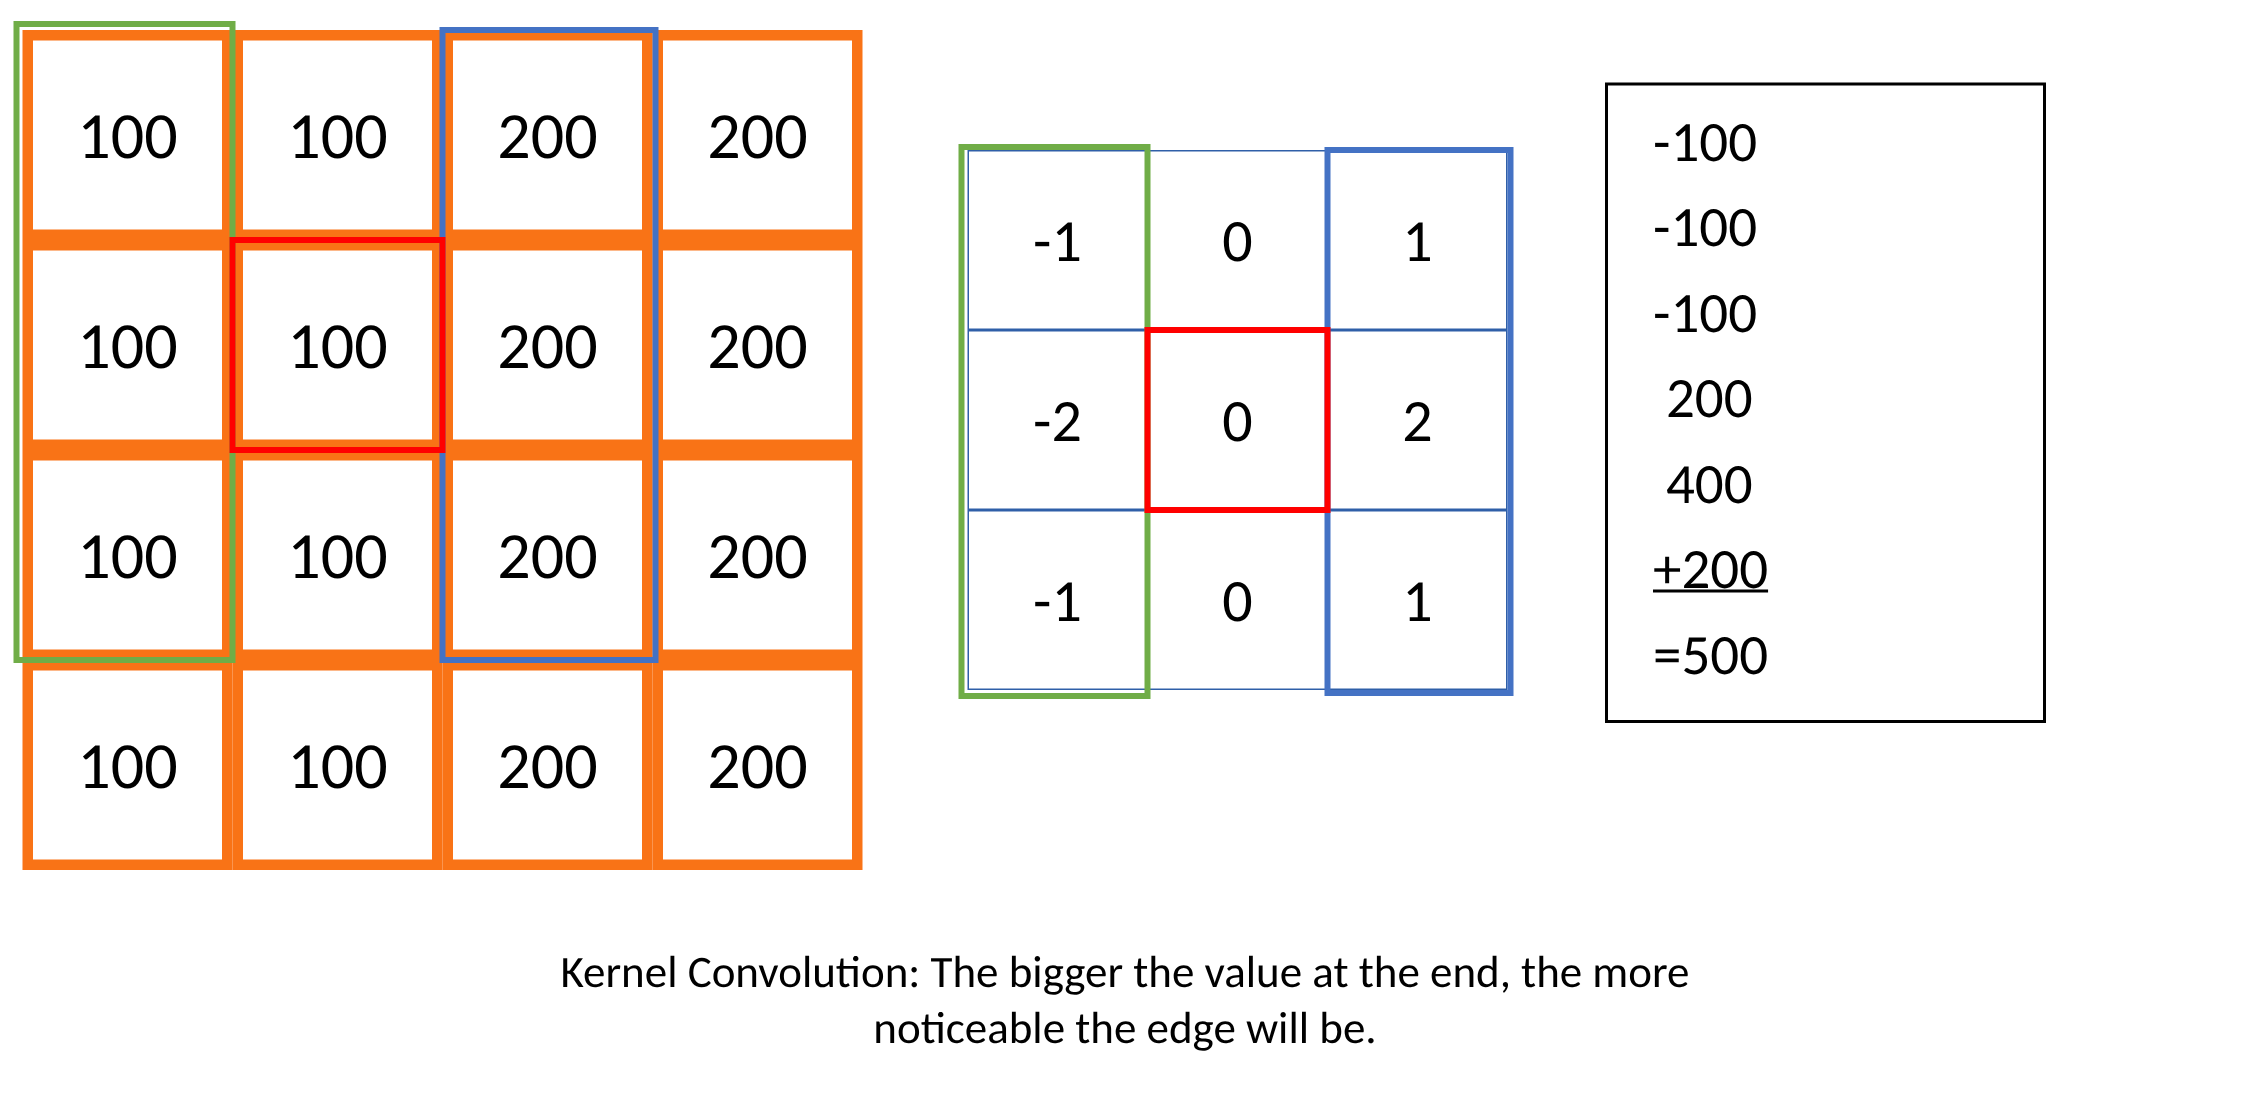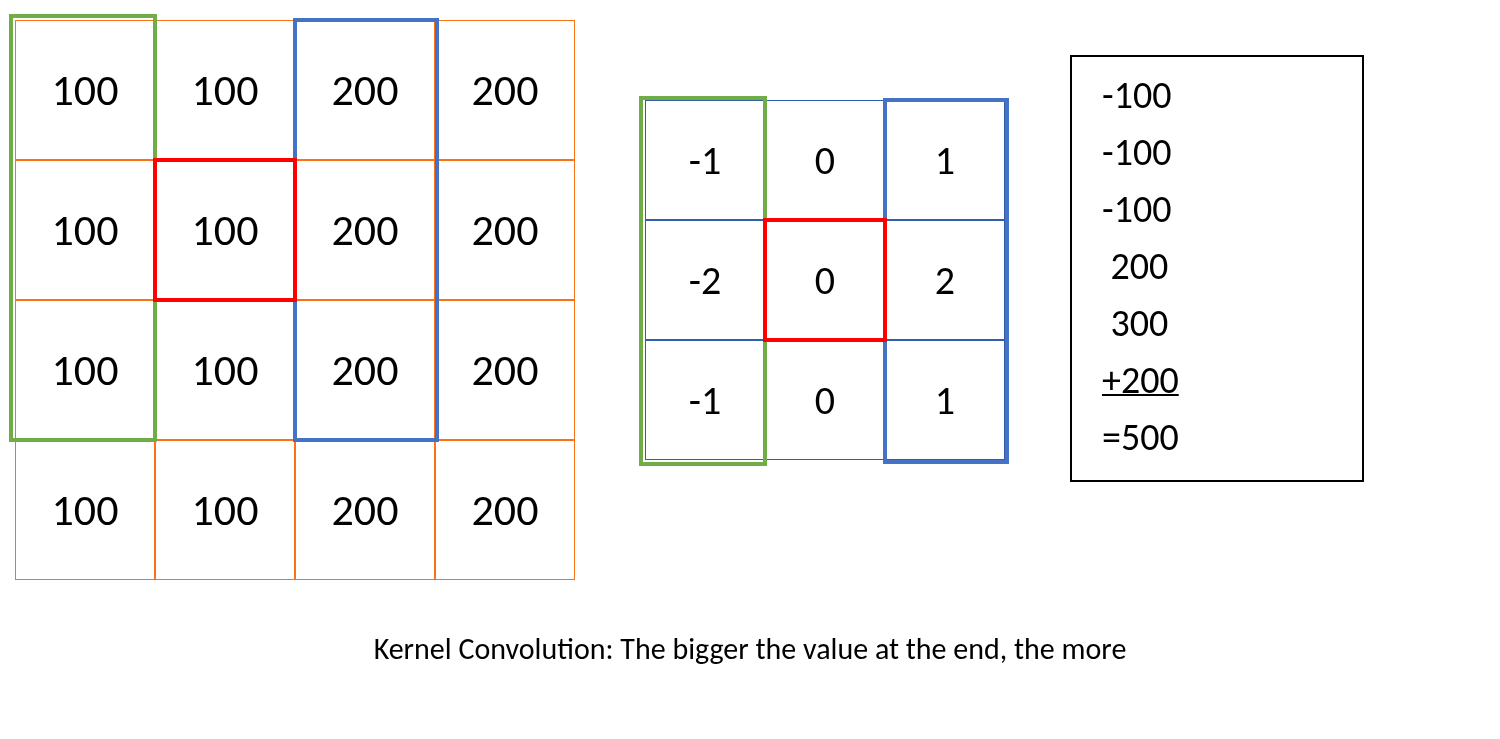--- a/index.html
+++ b/index.html
@@ -22,21 +22,21 @@
     position: absolute;
     left: 15px;
     top: 20px;
     width: 560px;
     height: 560px;
     display: grid;
     grid-template-columns: repeat(4, 1fr);
     grid-template-rows: repeat(4, 1fr);
   }
   .grid4 .cell {
-    border: 1px solid #f97316;
+    border: 7px solid #f97316;
     display: flex;
     align-items: center;
     justify-content: center;
     font-size: 44px;
   }
   .grid3 {
     position: absolute;
     left: 645px;
     top: 100px;
     width: 360px;
@@ -124,22 +124,23 @@
 
   <div class="overlay ov-green" style="left:639px; top:96px; width:128px; height:370px;"></div>
   <div class="overlay ov-blue" style="left:883px; top:98px; width:126px; height:366px;"></div>
   <div class="overlay ov-red" style="left:763px; top:218px; width:124px; height:124px;"></div>
 
   <div class="calcbox">
     <div class="row">-100</div>
     <div class="row">-100</div>
     <div class="row">-100</div>
     <div class="row"> 200</div>
-    <div class="row"> 300</div>
+    <div class="row"> 400</div>
     <div class="row uline">+200</div>
     <div class="row">=500</div>
   </div>
 
   <div class="caption">
     <span>Kernel Convolution: The bigger the value at the end, the more</span><br>
+    <span>noticeable the edge will be.</span>
   </div>
 
 </div>
 
 </body></html>

